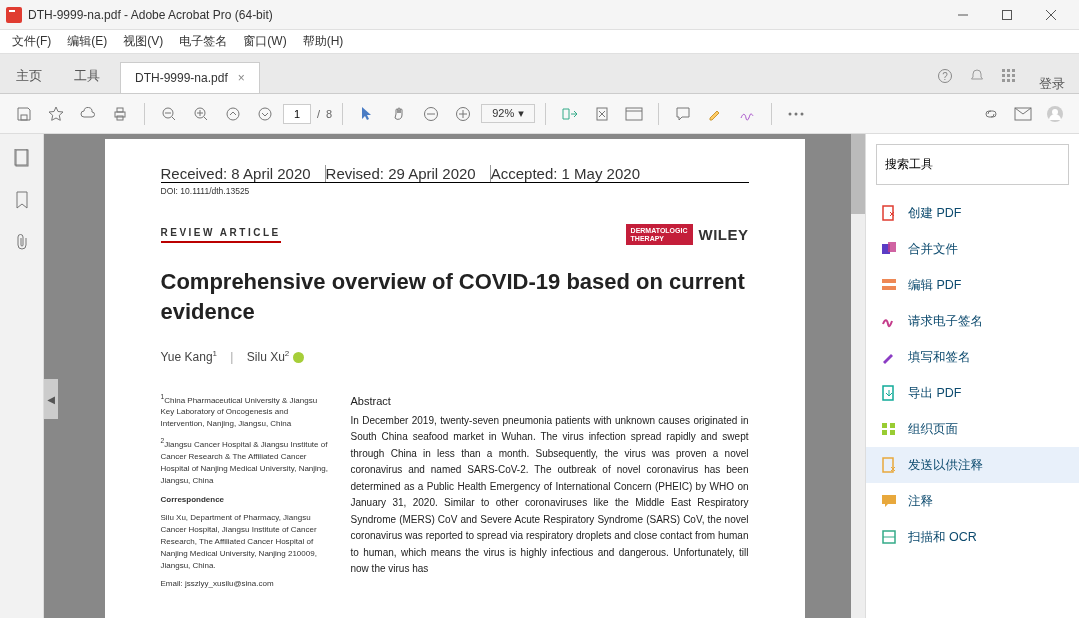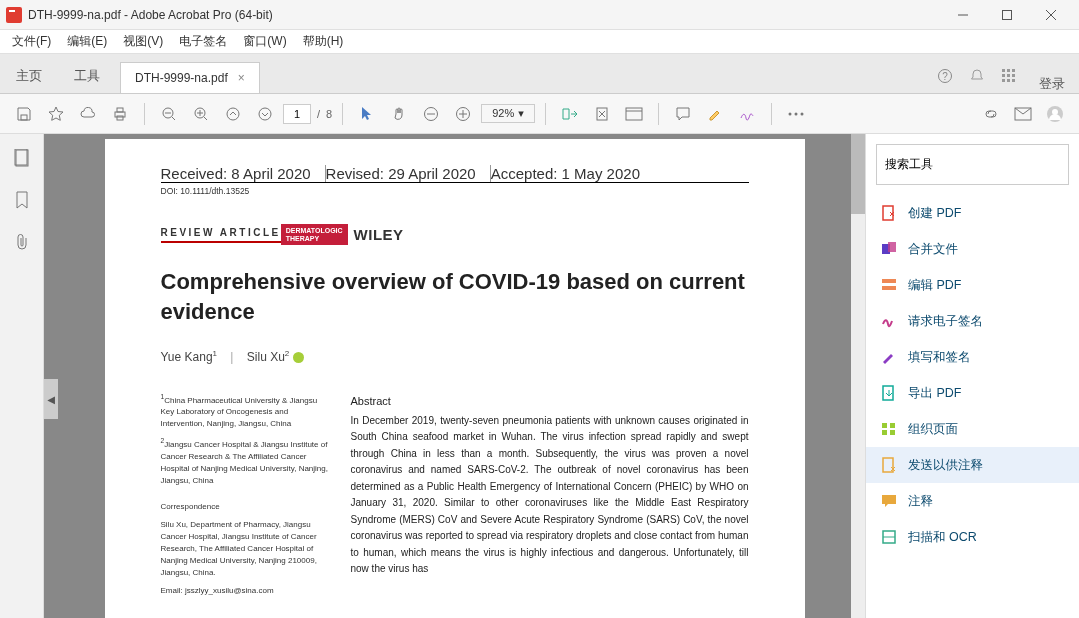--- a/index.html
+++ b/index.html
@@ -26,34 +26,34 @@
 .leftside{width:44px;background:#f2f2f2;border-right:1px solid #ddd;display:flex;flex-direction:column;align-items:center;padding-top:14px;gap:22px}
 .leftside .lic{width:20px;height:20px;display:flex;align-items:center;justify-content:center;color:#666}
 .docarea{flex:1;background:#888;position:relative;overflow:hidden;display:flex;justify-content:center}
 .collapse{position:absolute;top:50%;width:14px;height:40px;background:#ccc;display:flex;align-items:center;justify-content:center;color:#555;font-size:10px}
 .collapse.l{left:0}.collapse.r{right:0}
 .page{width:700px;background:#fff;margin-top:5px;padding:26px 56px 10px;position:relative}
 .meta{display:flex;font-size:15px;border-bottom:1px solid #000;padding-bottom:0}
 .meta span{border-right:1px solid #999;padding-right:14px}
 .meta span:last-child{border:none}
 .doi{font-size:8.5px;margin-top:3px;color:#333}
-.artrow{display:flex;align-items:center;margin-top:28px}
+.artrow{display:flex;justify-content:space-between;align-items:center;margin-top:28px}
 .arttype{font-size:10px;font-weight:bold;letter-spacing:2.5px;border-bottom:2px solid #b00;padding-bottom:3px}
 .brand{display:flex;align-items:center;gap:6px}
 .derm{background:#c41e3a;color:#fff;font-size:7px;padding:3px 5px;font-weight:bold;line-height:1.1}
 .wiley{font-size:15px;font-weight:bold;letter-spacing:0.5px}
 .ptitle{font-size:22px;font-weight:bold;margin-top:22px;line-height:1.35;color:#222}
 .authors{margin-top:22px;font-size:12px;color:#444}
 .authors sup{font-size:8px}
 .asep{color:#aaa;margin:0 10px}
 .orcid{display:inline-block;width:11px;height:11px;background:#a6ce39;border-radius:50%;vertical-align:middle}
 .cols{display:flex;gap:20px;margin-top:28px}
 .aff{width:170px;font-size:8px;line-height:1.5;color:#333}
 .aff p{margin-bottom:6px}
-.aff .h{font-weight:normal;margin-top:14px}
+.aff .h{font-weight:bold;margin-top:7px}
 .abs{flex:1;font-size:10px;line-height:1.65;text-align:justify;color:#222}
 .abs .h{font-weight:normal;font-size:11px;margin-bottom:3px}
 .scroll{position:absolute;right:0;top:0;width:14px;height:100%;background:#eee}
 .scroll .thumb{position:absolute;top:0;width:14px;height:80px;background:#bbb}
 .rpanel{width:214px;background:#fff;border-left:1px solid #ddd;display:flex;flex-direction:column}
 .rsearch{margin:10px;border:1px solid #ccc;padding:11px 8px;font-size:12px;color:#000000}
 .rlist{flex:1;overflow:hidden}
 .ritem{display:flex;align-items:center;gap:10px;padding:9px 14px;font-size:12.5px;color:#0c4a6e}
 .ritem.sel{background:#e8f0fa}
 .ric{width:18px;height:18px;display:flex;align-items:center;justify-content:center;flex-shrink:0}

